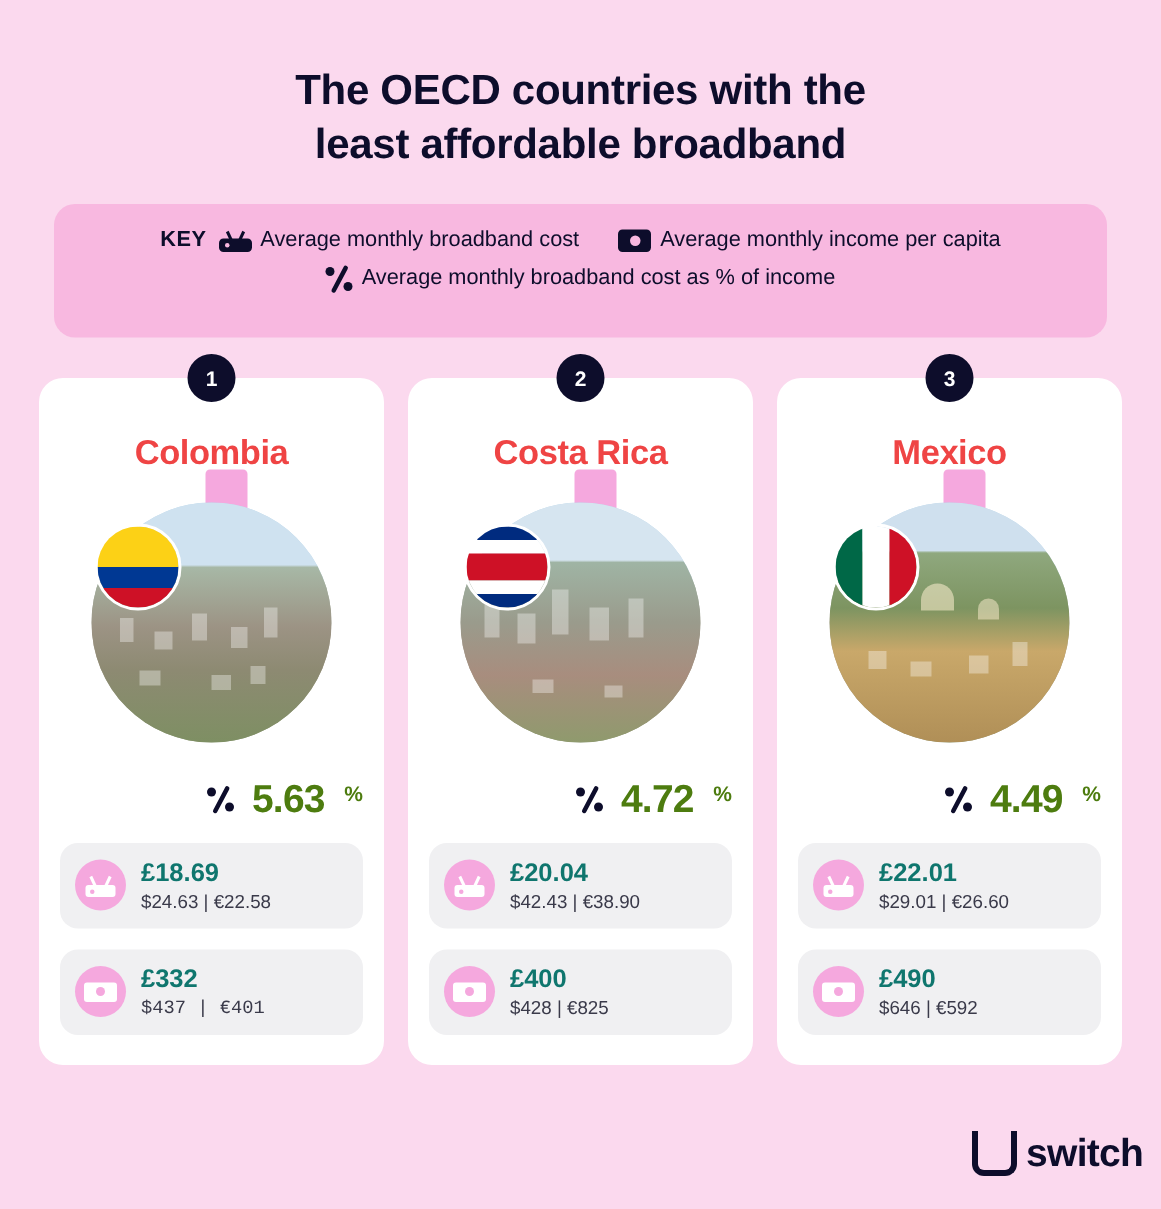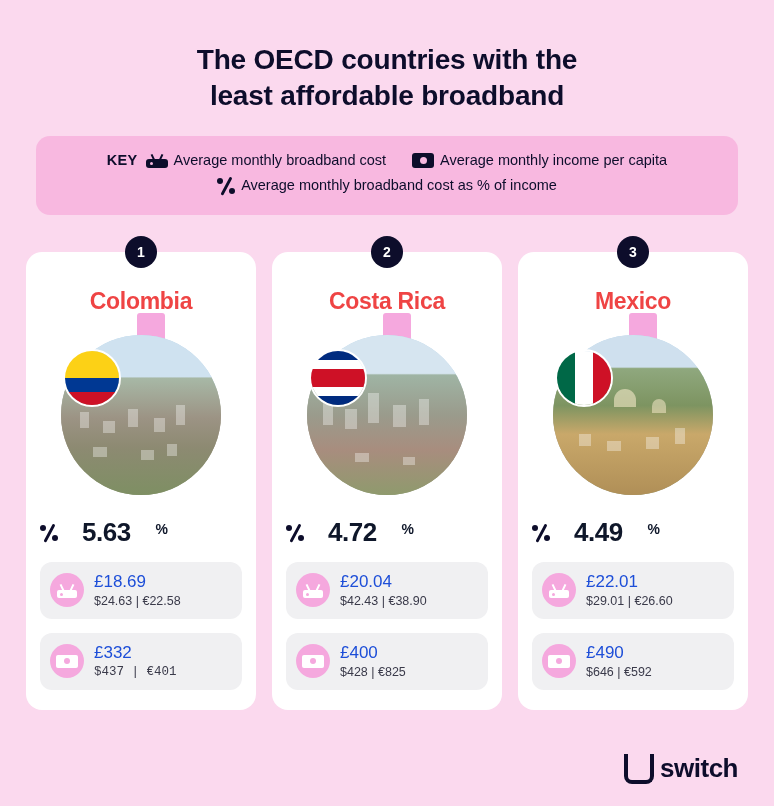--- a/index.html
+++ b/index.html
@@ -25,21 +25,21 @@
     line-height: 1.28;
     letter-spacing: -0.2px;
   }
   .title .l2 { display: block; }
 
   
   .keybar {
     margin: 22px 36px 0 36px;
     background: #f8b8e0;
     border-radius: 14px;
-    padding: 14px 10px 18px 10px;
+    padding: 14px 10px 28px 10px;
     text-align: center;
     color: #0d0d2b;
   }
   .key-row {
     display: flex;
     align-items: center;
     justify-content: center;
     flex-wrap: nowrap;
     gap: 8px;
     line-height: 1.5;
@@ -174,24 +174,24 @@
     overflow: hidden;
     z-index: 2;
     border: 2px solid #ffffff;
   }
   .flag .stripe { width: 100%; }
 
   
   .pct-row {
     display: flex;
     align-items: baseline;
-    justify-content: flex-start;
-    gap: 24px;
+    justify-content: flex-end;
+    gap: 12px;
     margin-top: 22px;
-    color: #0f172a;
+    color: #4d7c0f;
   }
   .pct-icon-wrap { align-self: center; }
   .pct-val { font-size: 26px; font-weight: bold; letter-spacing: -0.5px; }
   .pct-sign { font-size: 14px; font-weight: bold; position: relative; top: -7px; margin-left: 1px; }
 
   
   .stat {
     display: flex;
     align-items: center;
     gap: 10px;
@@ -222,27 +222,27 @@
   .stat-icon .r-a2 { right: 11px; transform: rotate(25deg); }
   .stat-icon .m-body {
     position: absolute; left: 6px; top: 11px; width: 22px; height: 13px;
     background: #fff; border-radius: 2px;
   }
   .stat-icon .m-dot {
     position: absolute; left: 50%; top: 50%; width: 6px; height: 6px;
     margin: -3px 0 0 -3px; border-radius: 50%; background: #f5a8de;
   }
   .stat-text { line-height: 1.25; }
-  .stat-main { font-size: 17px; font-weight: normal; color: #1d4ed8; }
+  .stat-main { font-size: 17px; font-weight: bold; color: #0f766e; }
   .stat-sub { font-size: 12.5px; color: #3a3a4a; margin-top: 2px; }
 
   
   .logo {
     position: absolute;
-    right: 36px; bottom: 22px;
+    right: 12px; bottom: 22px;
     display: flex; align-items: center; gap: 6px; justify-content: flex-end;
   }
   .logo-u {
     width: 30px; height: 30px;
     border: 4px solid #0d0d2b;
     border-top: none;
     border-radius: 0 0 8px 8px;
   }
   .logo-text { font-size: 26px; font-weight: bold; color: #0d0d2b; letter-spacing: -0.5px; }
 </style>

